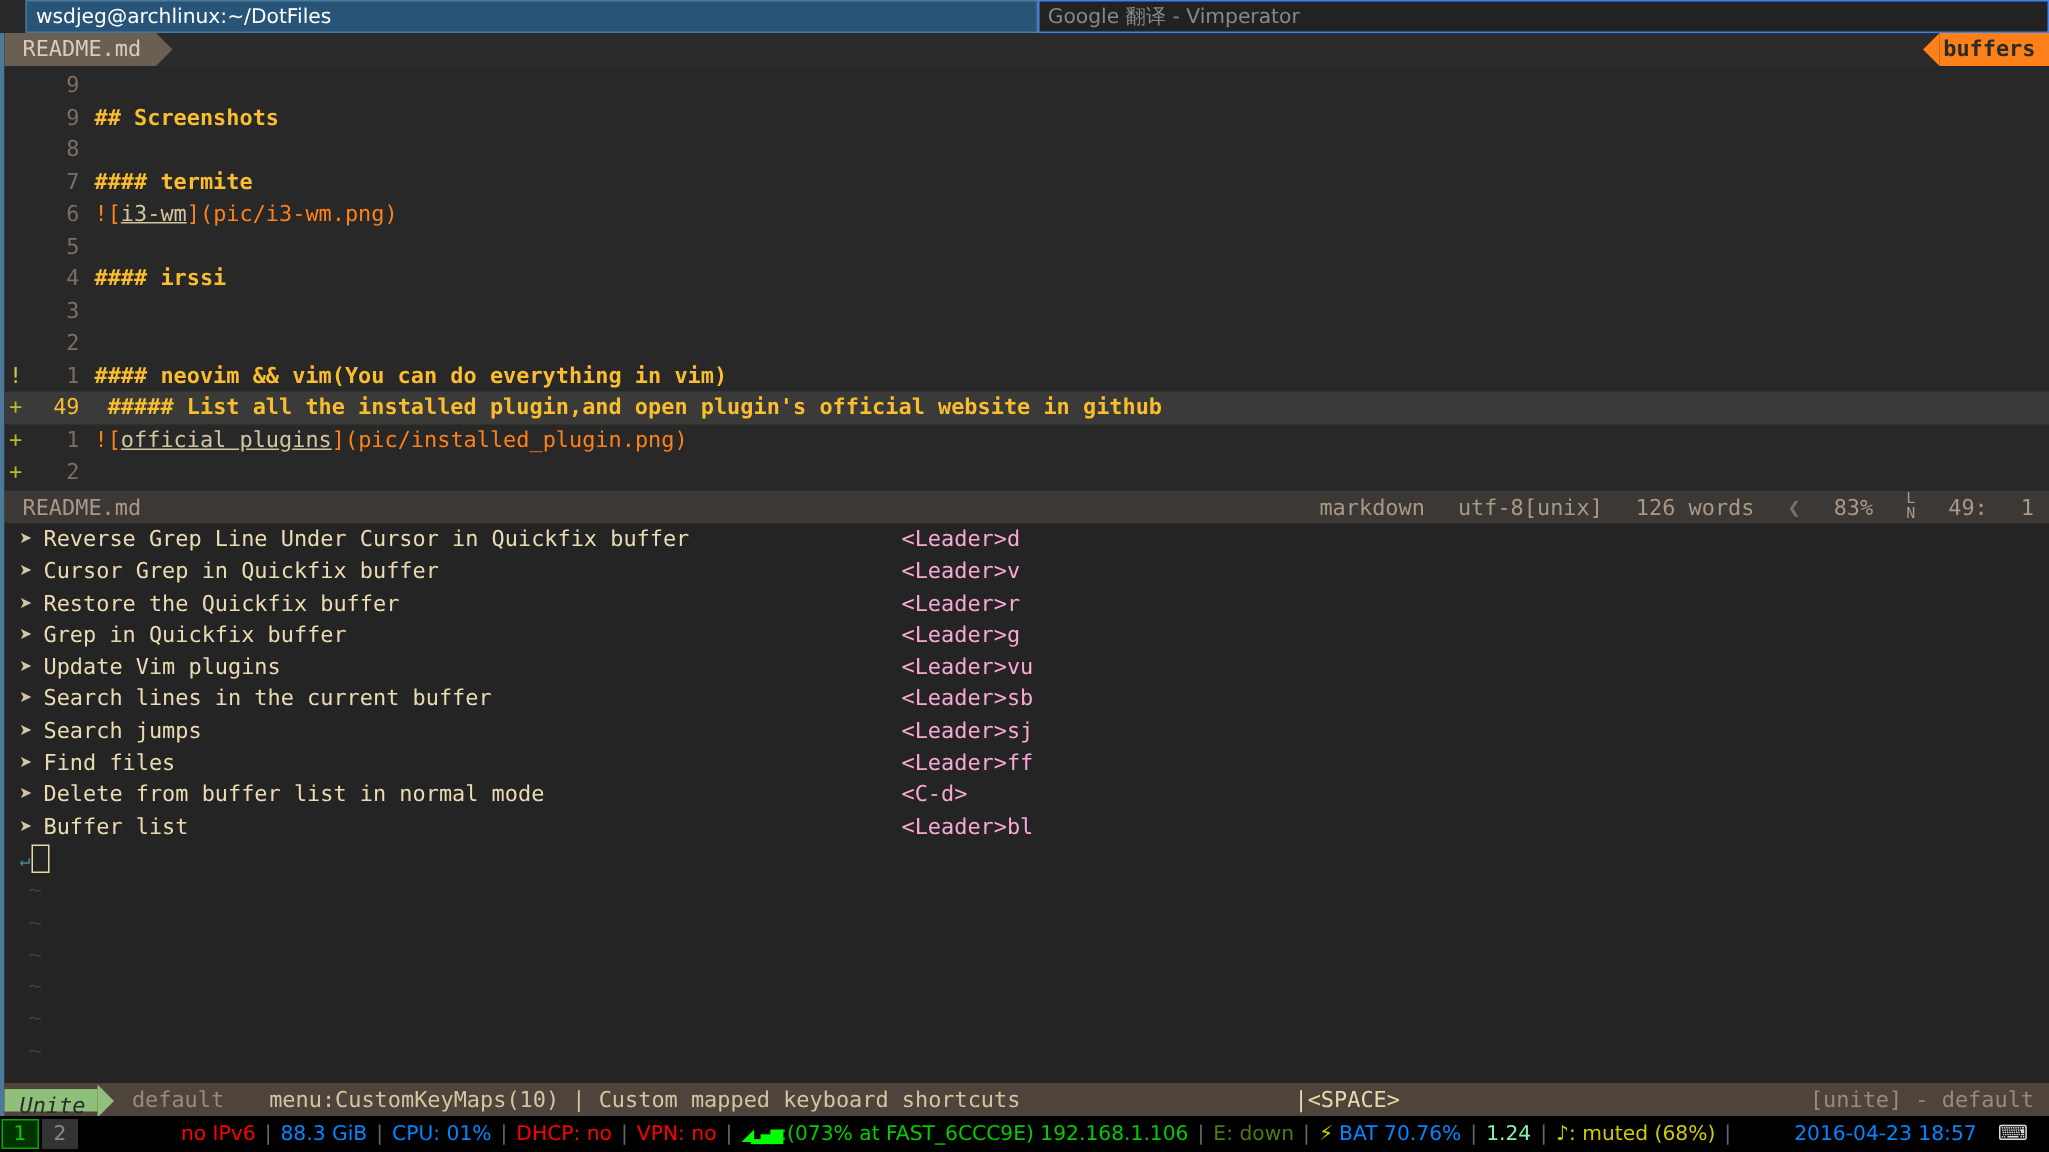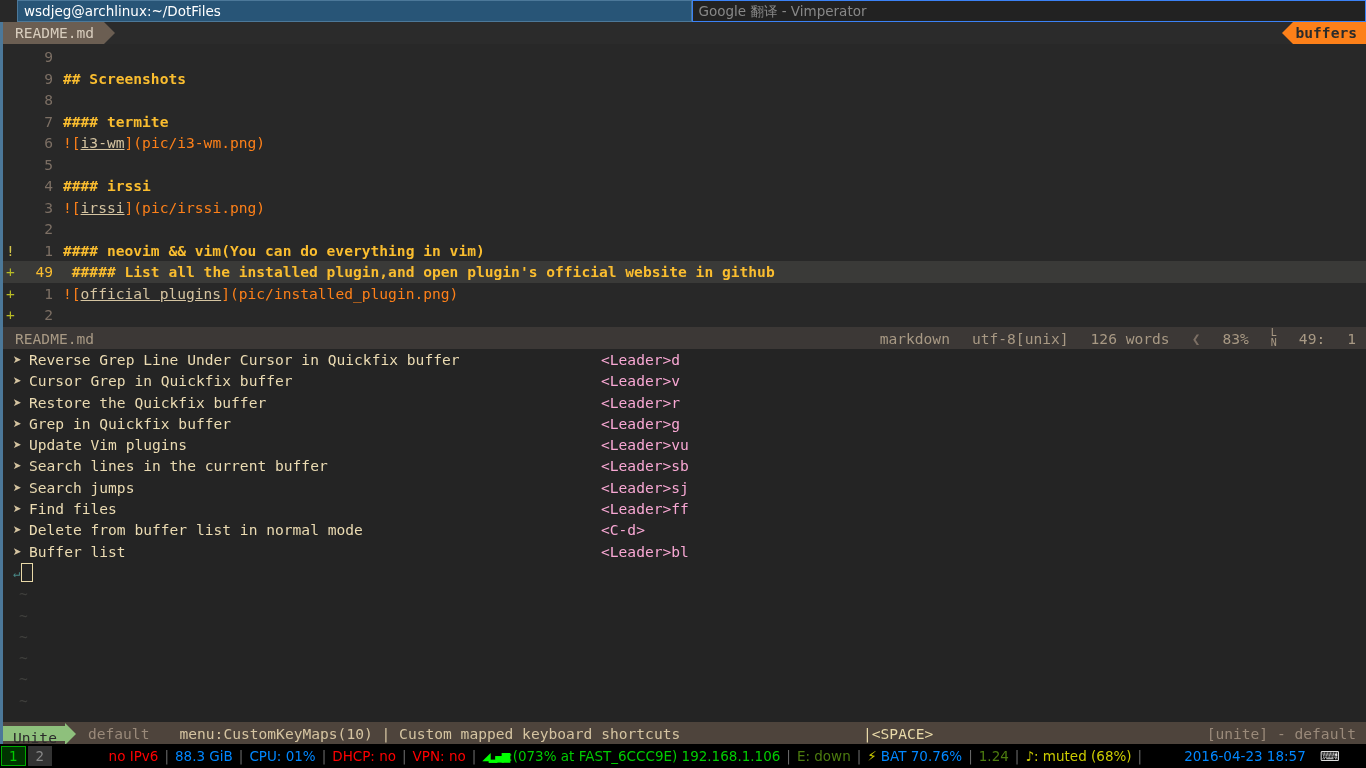--- a/index.html
+++ b/index.html
@@ -99,20 +99,21 @@
   }
 
   
   #unite-status {
     height:23px; background:#4e443c; display:flex; align-items:center;
     font-size:14.6px; color:#bdae93; white-space:pre; position:relative;
   }
   .us-unite {
     background:#8ec07c; color:#2b2b2b; height:15px; line-height:23px;
     padding:0 8px 0 10px;
+    font-style:italic;
   }
   .us-arrow {
     width:0; height:0; border-top:11.5px solid transparent;
     border-bottom:11.5px solid transparent; border-left:11px solid #8ec07c;
   }
   .us-default { color:#9a8a7a; padding-left:12px; }
   .us-info { color:#d5c4a1; padding-left:30px; }
   .us-space { color:#e8d9a8; position:absolute; left:860px; }
   .us-right { position:absolute; right:10px; color:#9a8a7a; }
 
@@ -128,21 +129,21 @@
     background:#000000; display:flex; align-items:center;
     font-family:"DejaVu Sans","Liberation Sans",sans-serif; font-size:13.5px;
   }
   .ws {
     height:20px; min-width:22px; margin:0 1px; padding:0 7px;
     display:flex; align-items:center; justify-content:center;
     font-size:13.5px;
   }
   .ws.focused { background:#285577; color:#ffffff; border:1px solid #4c7899; }
   .ws.inactive { background:#333333; color:#888888; border:1px solid #333333; }
-  #tray-right { margin-left:auto; display:flex; align-items:center; padding-right:20px; }
+  #tray-right { margin-left:auto; display:flex; align-items:center; padding-right:8px; }
   .blk { padding:0 6px; white-space:nowrap; display:flex; align-items:center; }
   .vsep { color:#666666; padding:0 0px; }
   .kbd-icon { font-size:14px; color:#dddddd; padding:0 6px 0 8px; }
   .wifi-icon { color:#00ff00; font-size:13px; letter-spacing:-1px; }
 </style>
 </head>
 <body>
 
 <div id="root">
 
@@ -169,21 +170,21 @@
     </div>
 
     <div id="editor">
         <div class="eline"><span class="sign"> </span><span class="lnum">9</span><span class="etxt"></span></div>
         <div class="eline"><span class="sign"> </span><span class="lnum">9</span><span class="etxt"><span class="md-h">## Screenshots</span></span></div>
         <div class="eline"><span class="sign"> </span><span class="lnum">8</span><span class="etxt"></span></div>
         <div class="eline"><span class="sign"> </span><span class="lnum">7</span><span class="etxt"><span class="md-h">#### termite</span></span></div>
         <div class="eline"><span class="sign"> </span><span class="lnum">6</span><span class="etxt"><span class="md-bang">![</span><span class="md-link">i3-wm</span><span class="md-brk">]</span><span class="md-url">(pic/i3-wm.png)</span></span></div>
         <div class="eline"><span class="sign"> </span><span class="lnum">5</span><span class="etxt"></span></div>
         <div class="eline"><span class="sign"> </span><span class="lnum">4</span><span class="etxt"><span class="md-h">#### irssi</span></span></div>
-        <div class="eline"><span class="sign"> </span><span class="lnum">3</span><span class="etxt"><span class="md-bang">![</span><span class="md-link">irssi</span><span class="md-brk">]</span><span class="md-url">(pic/irssi.png)</span></span></div>
+        <div class="eline"><span class="sign"> </span><span class="lnum">3</span></div>
         <div class="eline"><span class="sign"> </span><span class="lnum">2</span><span class="etxt"></span></div>
         <div class="eline"><span class="sign chg">!</span><span class="lnum">1</span><span class="etxt"><span class="md-h">#### neovim &amp;&amp; vim(You can do everything in vim)</span></span></div>
         <div class="eline cur"><span class="sign add">+</span><span class="lnum cur">49</span><span class="etxt"> <span class="md-h">##### List all the installed plugin,and open plugin's official website in github</span></span></div>
         <div class="eline"><span class="sign add">+</span><span class="lnum">1</span><span class="etxt"><span class="md-bang">![</span><span class="md-link">official plugins</span><span class="md-brk">]</span><span class="md-url">(pic/installed_plugin.png)</span></span></div>
         <div class="eline"><span class="sign add">+</span><span class="lnum">2</span><span class="etxt"></span></div>
       </div>
 
     <div id="editor-status">
       <span>README.md</span>
       <span class="right">
@@ -269,21 +270,21 @@
         <span class="vsep">|</span>
         <div class="blk" style="color: #4d7c0f;">
           <span>E: down</span>
         </div>
         <span class="vsep">|</span>
         <div class="blk" style="color: rgb(0, 135, 255);">
           <span style="color: rgb(204, 204, 0); padding-right: 4px;">⚡</span>
           <span>BAT 70.76%</span>
         </div>
         <span class="vsep">|</span>
-        <div class="blk" style="color: #4d7c0f;">
+        <div class="blk" style="color: #86efac;">
           <span>1.24</span>
         </div>
         <span class="vsep">|</span>
         <div class="blk" style="color: rgb(204, 204, 0);">
           <span>♪</span>
           <span>: muted (68%)</span>
         </div>
         <span class="vsep">|</span>
         <div class="blk" style="color: rgb(0, 135, 255); margin-left: 36px;">
           <span>2016-04-23 18:57</span>

